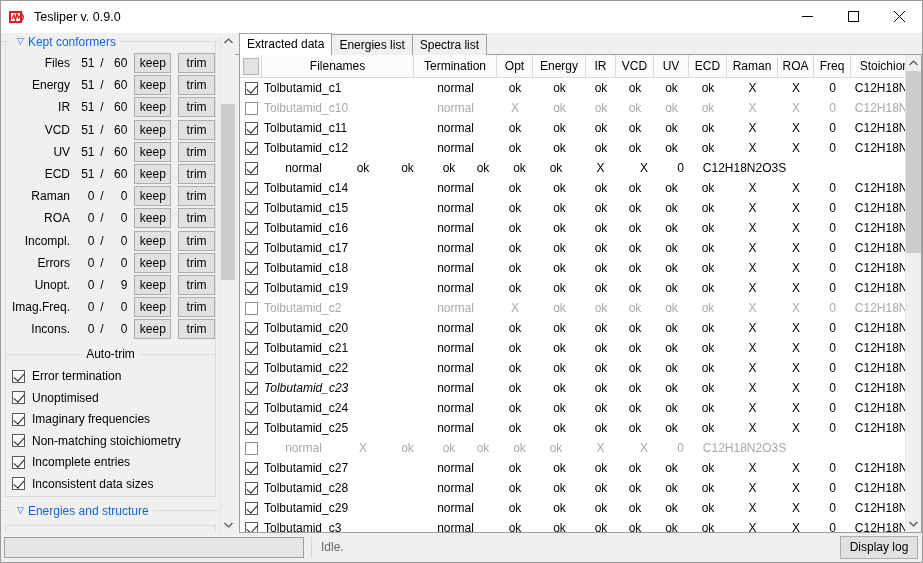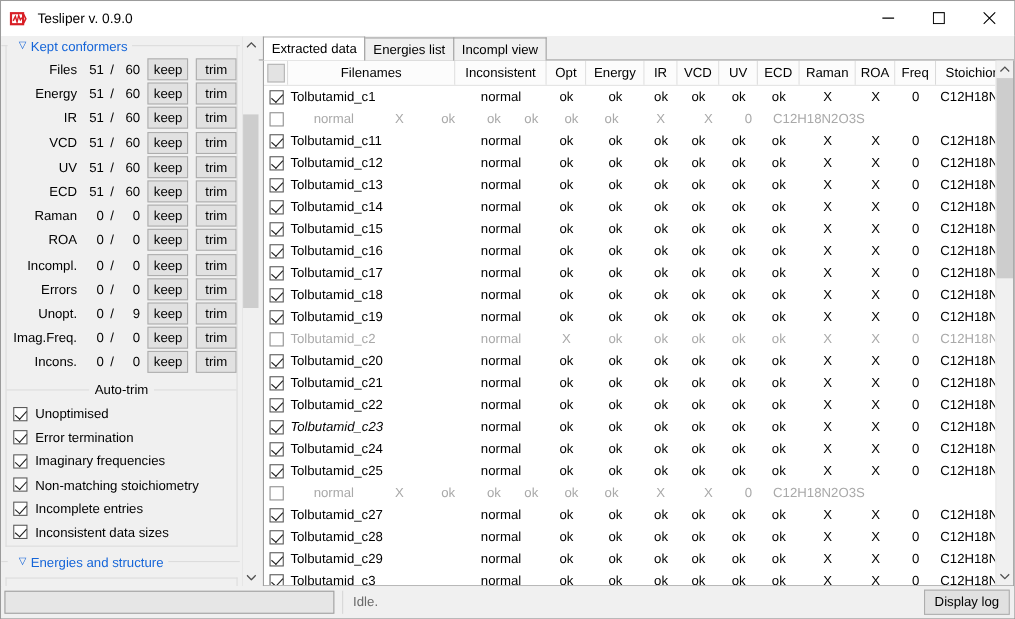--- a/index.html
+++ b/index.html
@@ -377,25 +377,25 @@
             </div>
 
           <div class="autotrim-head">
             <span class="rl"></span>
             <span class="at-label">Auto-trim</span>
             <span class="rl"></span>
           </div>
           <div class="chk-list" id="chk-list">
               <div class="chkrow">
                 <span class="cbox checked"></span>
-                <span class="cl">Unoptimised</span>
+                <span class="cl">Error termination</span>
               </div>
               <div class="chkrow">
                 <span class="cbox checked"></span>
-                <span class="cl">Error termination</span>
+                <span class="cl">Unoptimised</span>
               </div>
               <div class="chkrow">
                 <span class="cbox checked"></span>
                 <span class="cl">Imaginary frequencies</span>
               </div>
               <div class="chkrow">
                 <span class="cbox checked"></span>
                 <span class="cl">Non-matching stoichiometry</span>
               </div>
               <div class="chkrow">
@@ -433,31 +433,31 @@
             </svg>
         </div>
       </div>
     </div>
 
     <div class="main">
 
       <div class="tabbar" id="tab-bar">
           <div class="tab active">Extracted data</div>
           <div class="tab">Energies list</div>
-          <div class="tab">Incompl view</div>
+          <div class="tab">Spectra list</div>
         </div>
 
       <div class="table-outer">
         <div class="table-area">
           <div class="thead" id="thead">
               <div class="th col-check" style="width: 22px; min-width: 22px;">
                 <span class="grip"></span>
               </div>
               <div class="th" style="width: 152px; min-width: 152px;">Filenames</div>
-              <div class="th" style="width: 83px; min-width: 83px;">Inconsistent</div>
+              <div class="th" style="width: 83px; min-width: 83px;">Termination</div>
               <div class="th" style="width: 36px; min-width: 36px;">Opt</div>
               <div class="th" style="width: 53px; min-width: 53px;">Energy</div>
               <div class="th" style="width: 30px; min-width: 30px;">IR</div>
               <div class="th" style="width: 38px; min-width: 38px;">VCD</div>
               <div class="th" style="width: 35px; min-width: 35px;">UV</div>
               <div class="th" style="width: 38px; min-width: 38px;">ECD</div>
               <div class="th" style="width: 51px; min-width: 51px;">Raman</div>
               <div class="th" style="width: 36px; min-width: 36px;">ROA</div>
               <div class="th" style="width: 37px; min-width: 37px;">Freq</div>
               <div class="th" style="width: 91px; min-width: 91px;">Stoichiometry</div>
@@ -477,20 +477,21 @@
                 <div class="td" style="width: 38px; min-width: 38px;">ok</div>
                 <div class="td" style="width: 51px; min-width: 51px;">X</div>
                 <div class="td" style="width: 36px; min-width: 36px;">X</div>
                 <div class="td" style="width: 37px; min-width: 37px;">0</div>
                 <div class="td stoich" style="width: 91px; min-width: 91px;">C12H18N2O3S</div>
               </div>
               <div class="trow dim">
                 <div class="td" style="width: 22px; min-width: 22px;">
                   <span class="row-cbox"></span>
                 </div>
+                <div class="td name" style="width: 152px; min-width: 152px;">Tolbutamid_c10</div>
                 <div class="td" style="width: 83px; min-width: 83px;">normal</div>
                 <div class="td" style="width: 36px; min-width: 36px;">X</div>
                 <div class="td" style="width: 53px; min-width: 53px;">ok</div>
                 <div class="td" style="width: 30px; min-width: 30px;">ok</div>
                 <div class="td" style="width: 38px; min-width: 38px;">ok</div>
                 <div class="td" style="width: 35px; min-width: 35px;">ok</div>
                 <div class="td" style="width: 38px; min-width: 38px;">ok</div>
                 <div class="td" style="width: 51px; min-width: 51px;">X</div>
                 <div class="td" style="width: 36px; min-width: 36px;">X</div>
                 <div class="td" style="width: 37px; min-width: 37px;">0</div>
@@ -527,21 +528,20 @@
                 <div class="td" style="width: 38px; min-width: 38px;">ok</div>
                 <div class="td" style="width: 51px; min-width: 51px;">X</div>
                 <div class="td" style="width: 36px; min-width: 36px;">X</div>
                 <div class="td" style="width: 37px; min-width: 37px;">0</div>
                 <div class="td stoich" style="width: 91px; min-width: 91px;">C12H18N2O3S</div>
               </div>
               <div class="trow">
                 <div class="td" style="width: 22px; min-width: 22px;">
                   <span class="row-cbox checked"></span>
                 </div>
-                <div class="td name" style="width: 152px; min-width: 152px;">Tolbutamid_c13</div>
                 <div class="td" style="width: 83px; min-width: 83px;">normal</div>
                 <div class="td" style="width: 36px; min-width: 36px;">ok</div>
                 <div class="td" style="width: 53px; min-width: 53px;">ok</div>
                 <div class="td" style="width: 30px; min-width: 30px;">ok</div>
                 <div class="td" style="width: 38px; min-width: 38px;">ok</div>
                 <div class="td" style="width: 35px; min-width: 35px;">ok</div>
                 <div class="td" style="width: 38px; min-width: 38px;">ok</div>
                 <div class="td" style="width: 51px; min-width: 51px;">X</div>
                 <div class="td" style="width: 36px; min-width: 36px;">X</div>
                 <div class="td" style="width: 37px; min-width: 37px;">0</div>

